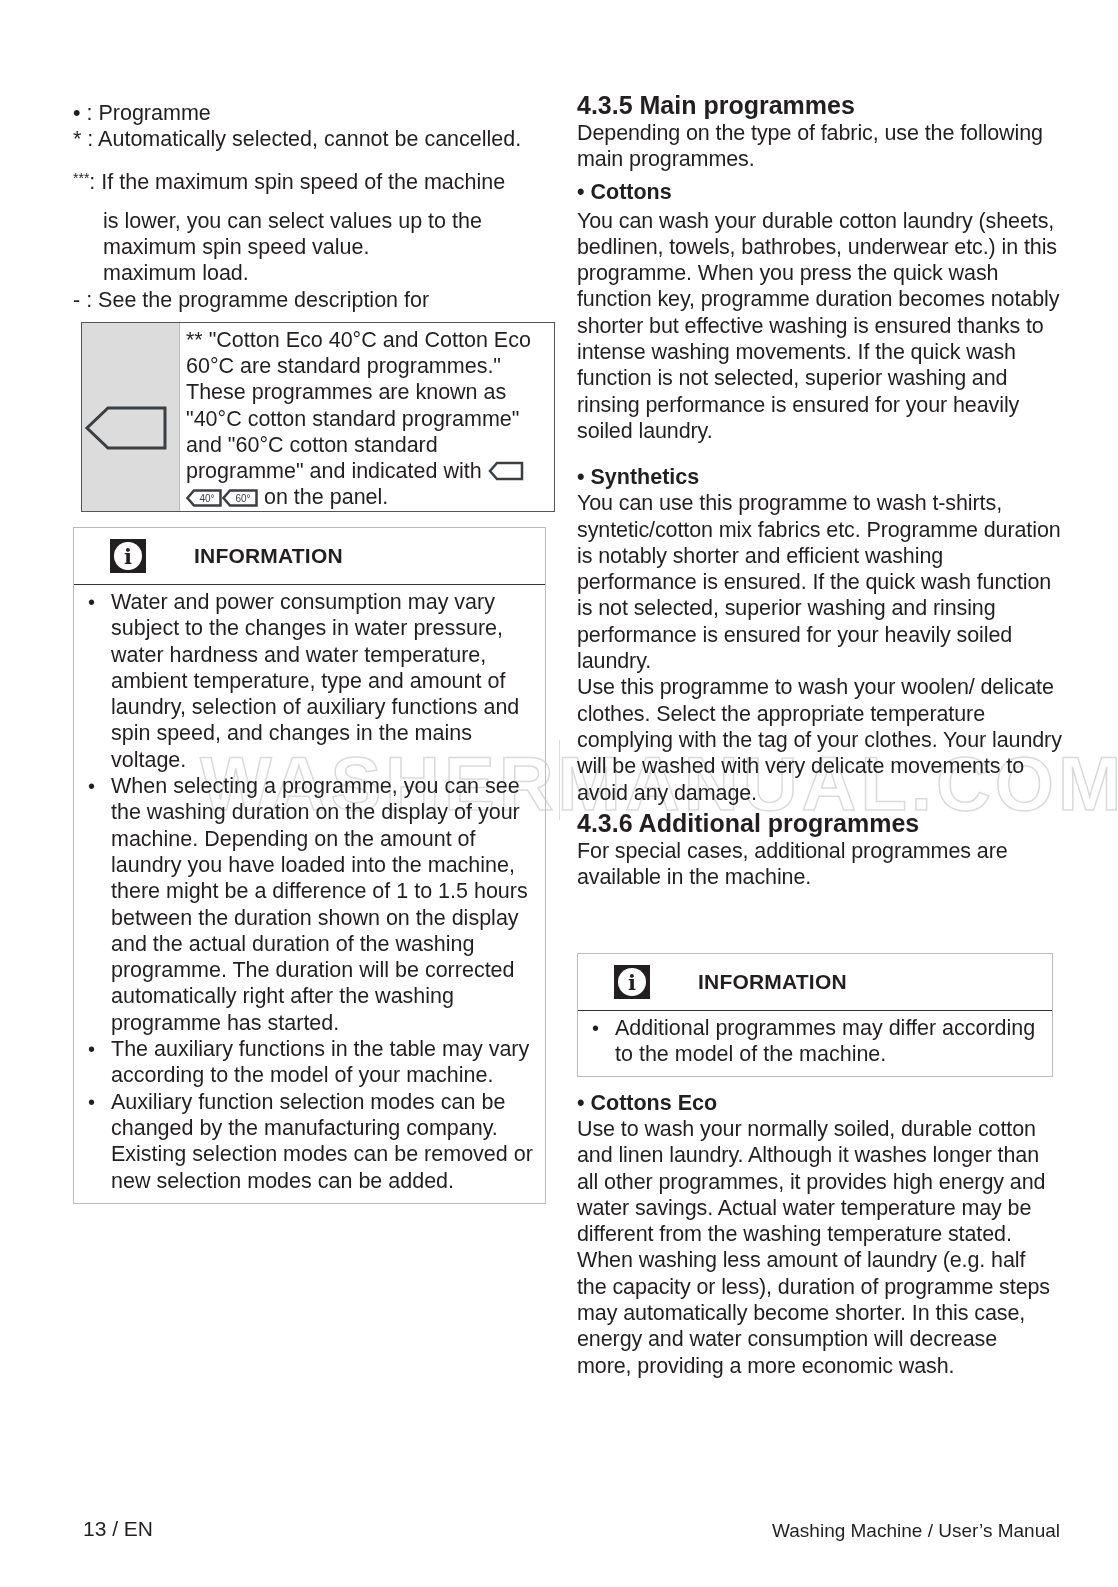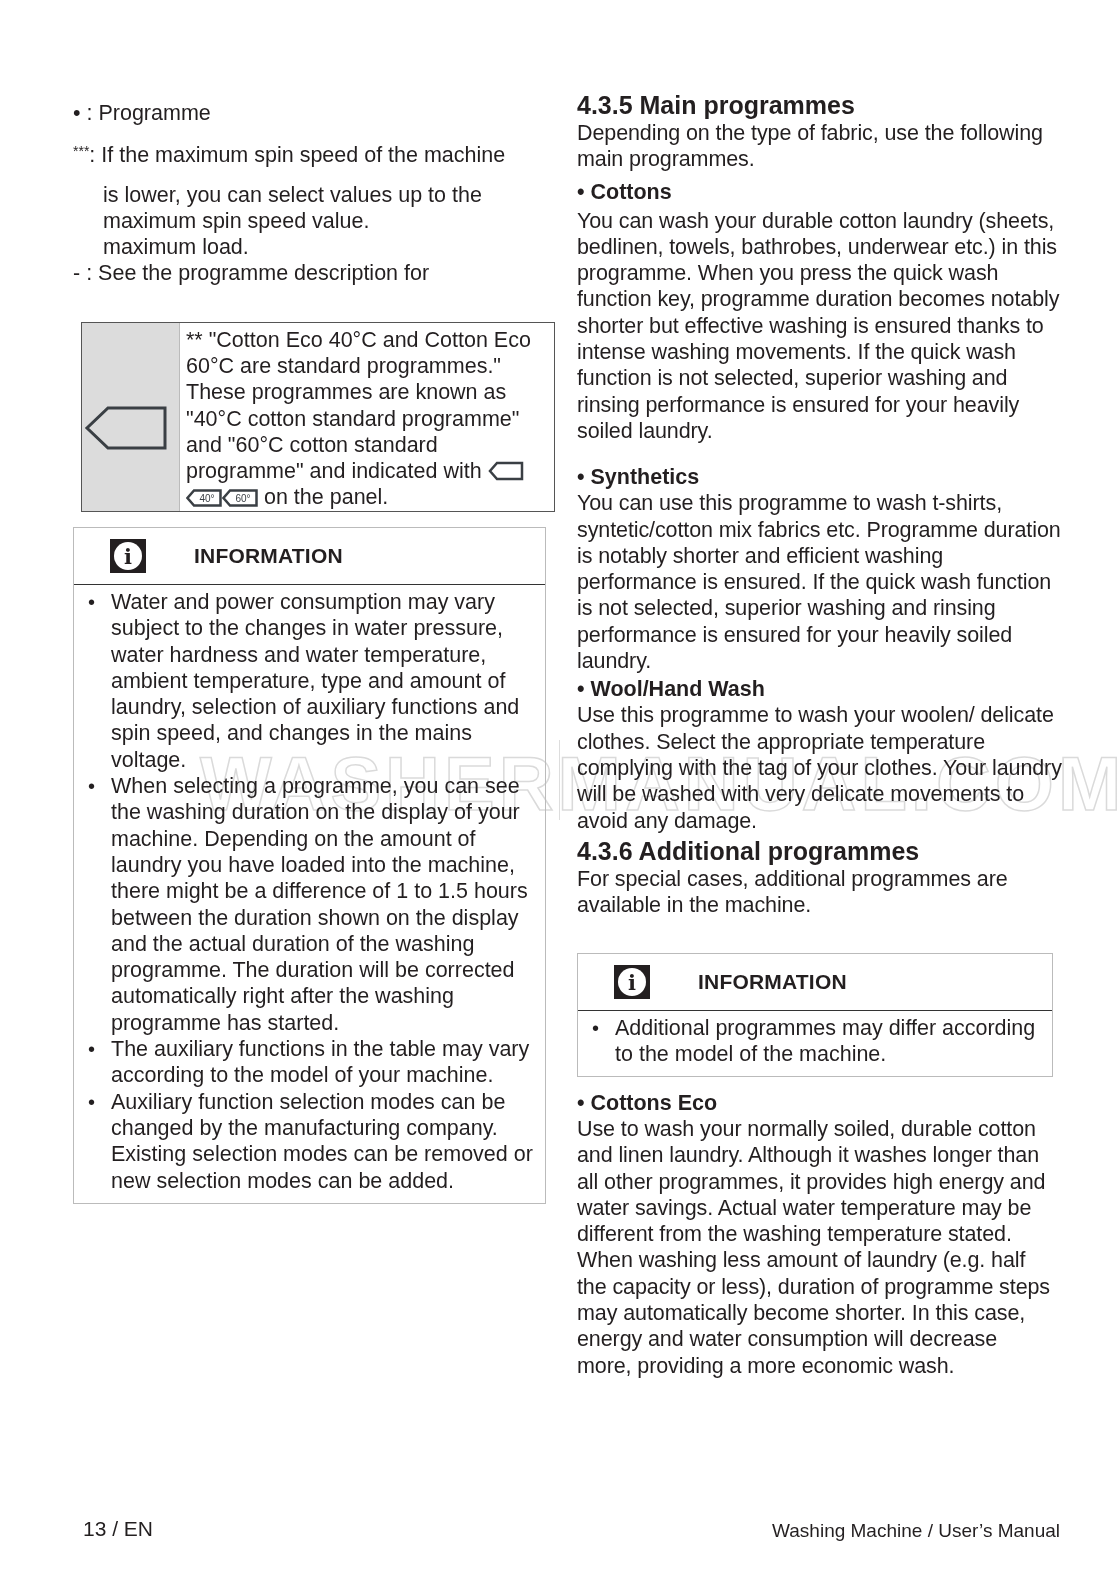--- a/index.html
+++ b/index.html
@@ -50,20 +50,21 @@
 </head>
 <body>
 
 <div class="page">
 
   <div class="watermark">WASHERMANUAL.COM</div>
   <div class="col-divider"></div>
 
   <div class="col-left">
     <div class="legend-line"><span>•</span><span> : Programme</span></div>
+    <div class="legend-line"><span>*</span><span> : Automatically selected, cannot be cancelled.</span></div>
     <div class="legend-line gap-small"><span style="font-size:14px;vertical-align:6px">***</span><span>: If the maximum spin speed of the machine</span></div>
     <div class="legend-line legend-indent gap-tiny">is lower, you can select values up to the</div>
     <div class="legend-line legend-indent">maximum spin speed value.</div>
     <div class="legend-line legend-indent">maximum load.</div>
     <div class="legend-line"><span>-</span><span> : See the programme description for</span></div>
   </div>
 
   <div class="note-box">
     <div class="note-side">
       <svg width="84" height="46" viewBox="0 0 84 46">
@@ -112,21 +113,20 @@
   <div class="col-right">
     <div class="h2">4.3.5 Main programmes</div>
     <div class="txt">Depending on the type of fabric, use the following main programmes.</div>
 
     <div class="h3" style="margin-top:6px">• Cottons</div>
     <div class="txt" style="margin-top:3px">You can wash your durable cotton laundry (sheets, bedlinen, towels, bathrobes, underwear etc.) in this programme. When you press the quick wash function key, programme duration becomes notably shorter but effective washing is ensured thanks to intense washing movements. If the quick wash function is not selected, superior washing and rinsing performance is ensured for your heavily soiled laundry.</div>
 
     <div class="h3" style="margin-top:20px">• Synthetics</div>
     <div class="txt">You can use this programme to wash t-shirts, syntetic/cotton mix fabrics etc. Programme duration is notably shorter and efficient washing performance is ensured. If the quick wash function is not selected, superior washing and rinsing performance is ensured for your heavily soiled laundry.</div>
 
-    <div class="h3" style="margin-top:2px">• Wool/Hand Wash</div>
     <div class="txt">Use this programme to wash your woolen/ delicate clothes. Select the appropriate temperature complying with the tag of your clothes. Your laundry will be washed with very delicate movements to avoid any damage.</div>
 
     <div class="h2" style="margin-top:2px">4.3.6 Additional programmes</div>
     <div class="txt">For special cases, additional programmes are available in the machine.</div>
   </div>
 
   <div class="info-box" style="left:577px; top:953px; width:476px; height:124px;">
     <div class="info-head">
       <div class="info-icon">
           <div class="circle">i</div>

